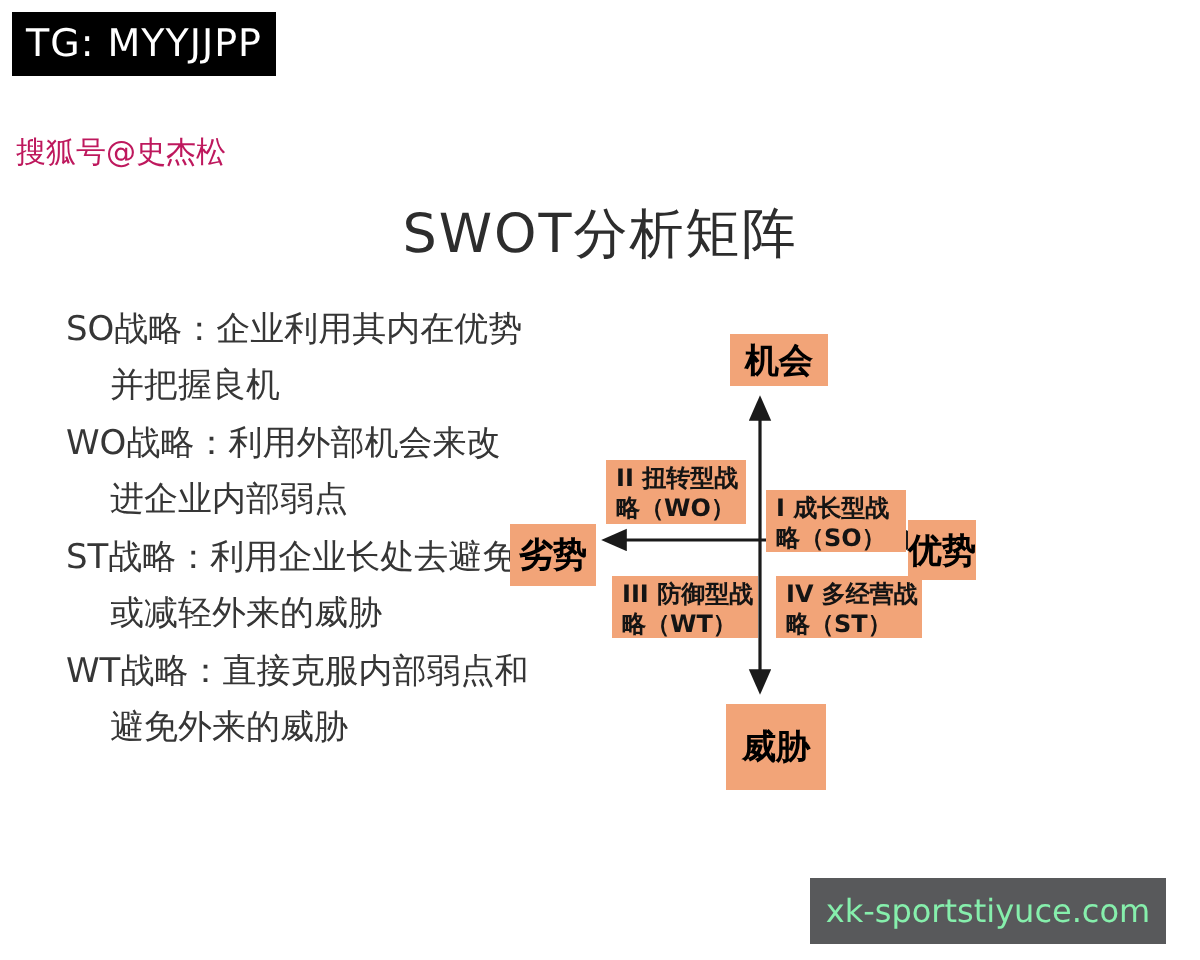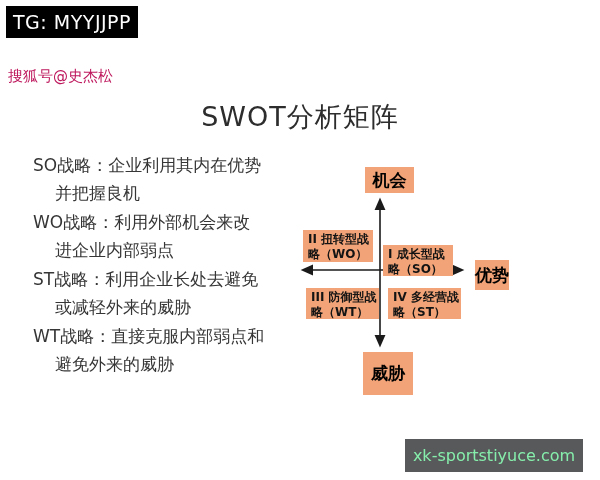--- a/index.html
+++ b/index.html
@@ -66,21 +66,21 @@
     color: #000000;
     font-weight: bold;
     display: flex;
     align-items: center;
     justify-content: center;
   }
   .axis-label { font-size: 17px; }
   .lbl-top    { left: 365px; top: 167px; width: 49px; height: 26px; }
   .lbl-bottom { left: 363px; top: 352px; width: 50px; height: 43px; }
   .lbl-left   { left: 255px; top: 262px; width: 43px; height: 31px; }
-  .lbl-right  { left: 475px; top: 260px; width: 34px; height: 30px; }
+  .lbl-right  { left: 454px; top: 260px; width: 34px; height: 30px; }
   .quad {
     position: absolute;
     background: #F2A478;
     color: #141414;
     font-weight: bold;
     font-size: 12px;
     line-height: 15px;
     padding: 2px 4px 0 5px;
     white-space: nowrap;
   }
@@ -140,20 +140,21 @@
         </marker>
       </defs>
       <line x1="85" y1="80" x2="85" y2="10" stroke="#1a1a1a" stroke-width="1.6" marker-end="url(#ah)"></line>
       <line x1="85" y1="80" x2="85" y2="155" stroke="#1a1a1a" stroke-width="1.6" marker-end="url(#ah)"></line>
       <line x1="85" y1="80" x2="8" y2="80" stroke="#1a1a1a" stroke-width="1.6" marker-end="url(#ah)"></line>
       <line x1="85" y1="80" x2="167" y2="80" stroke="#1a1a1a" stroke-width="1.6" marker-end="url(#ah)"></line>
     </svg>
 
     <div class="obox axis-label lbl-top">机会</div>
     <div class="obox axis-label lbl-bottom">威胁</div>
+    <div class="obox axis-label lbl-left">劣势</div>
     <div class="obox axis-label lbl-right">优势</div>
 
     <div class="quad quad-2">
       <div>II 扭转型战</div>
       <div>略（WO）</div>
     </div>
     <div class="quad quad-1">
       <div>I 成长型战</div>
       <div>略（SO）</div>
     </div>

